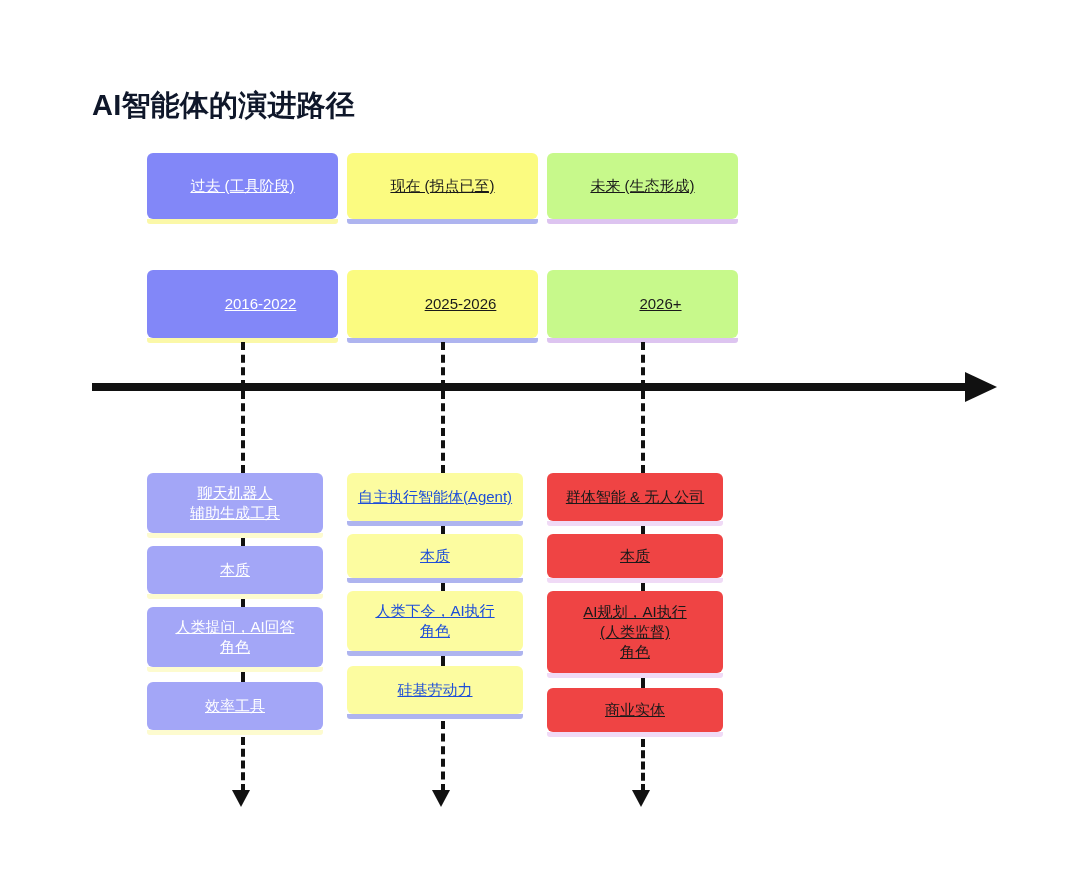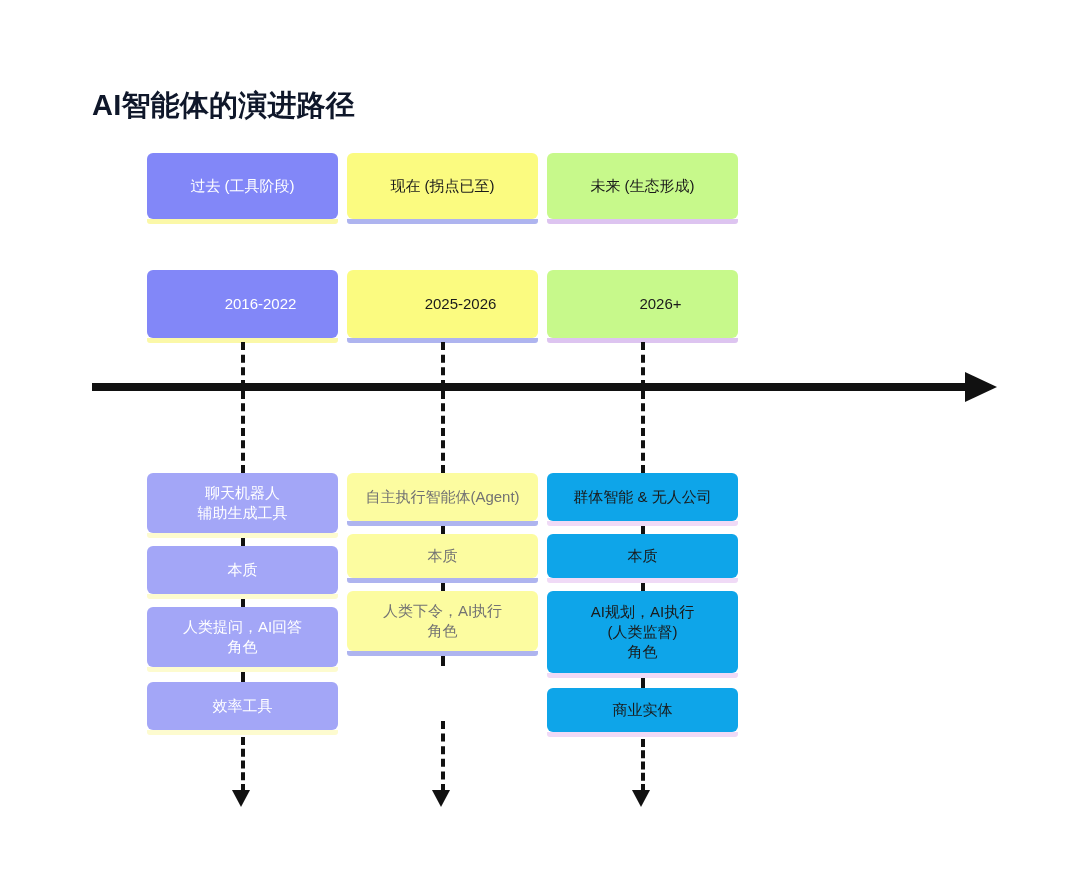--- a/index.html
+++ b/index.html
@@ -44,20 +44,21 @@
     text-align: center;
     line-height: 1.32;
     white-space: pre-line;
     overflow: visible;
   }
   .card .card-label {
     display: block;
     width: 100%;
     padding: 0 8px;
     box-sizing: border-box;
+    text-decoration: underline;
   }
   
   .card::after {
     content: "";
     position: absolute;
     left: 0;
     right: 0;
     bottom: -5px;
     height: 5px;
     border-radius: 0 0 3px 3px;
@@ -66,33 +67,33 @@
   
   .c-purple          { background: #8287f8; color: #ffffff; }
   .c-purple::after   { background: #fbf8a8; }
 
   .c-yellow          { background: #fbfb80; color: #1a1a1a; }
   .c-yellow::after   { background: #aeb4ef; }
 
   .c-green           { background: #c7f98b; color: #1a1a1a; }
   .c-green::after    { background: #ddc4f0; }
 
-  .c-lightyellow        { background: #fcfca0; color: #737373; }
+  .c-lightyellow        { background: #fcfca0; color: #1d4ed8; }
   .c-lightyellow::after { background: #aeb4ef; }
 
-  .c-lightyellow3        { background: #0ea5e9; color: #1a1a1a; }
+  .c-lightyellow3        { background: #ef4444; color: #1a1a1a; }
   .c-lightyellow3::after { background: #f0daf6; }
 
   .c-purple-content        { background: #a3a6f7; color: #ffffff; }
   .c-purple-content::after { background: #fdfbcf; }
 
   
   .row-header { width: 191px; height: 66px; font-size: 15px; }
   .row-date   { width: 191px; height: 68px; font-size: 15px; padding-left: 36px; }
-  .row-item   { width: 191px; font-size: 15px; }
+  .row-item   { width: 176px; font-size: 15px; }
 
   
   .axis-line {
     position: absolute;
     left: 92px;
     top: 383px;
     width: 885px;
     height: 8px;
     background: #111111;
   }
@@ -197,20 +198,23 @@
     <span class="card-label">本质</span>
   </div>
   <div class="dash" style="left:441px; top:583px; height:8px;"></div>
 
   <div class="card row-item c-lightyellow" style="left:347px; top:591px; height:60px;">
     <span class="card-label">人类下令，AI执行
 角色</span>
   </div>
   <div class="dash" style="left:441px; top:656px; height:10px;"></div>
 
+  <div class="card row-item c-lightyellow" style="left:347px; top:666px; height:48px;">
+    <span class="card-label">硅基劳动力</span>
+  </div>
 
   <div class="dash" style="left:441px; top:721px; height:71px;"></div>
   <div class="down-head" style="left:432px; top:790px;"></div>
 
   <div class="card row-item c-lightyellow3" style="left:547px; top:473px; height:48px;">
     <span class="card-label">群体智能 &amp; 无人公司</span>
   </div>
   <div class="dash" style="left:641px; top:526px; height:8px;"></div>
 
   <div class="card row-item c-lightyellow3" style="left:547px; top:534px; height:44px;">

